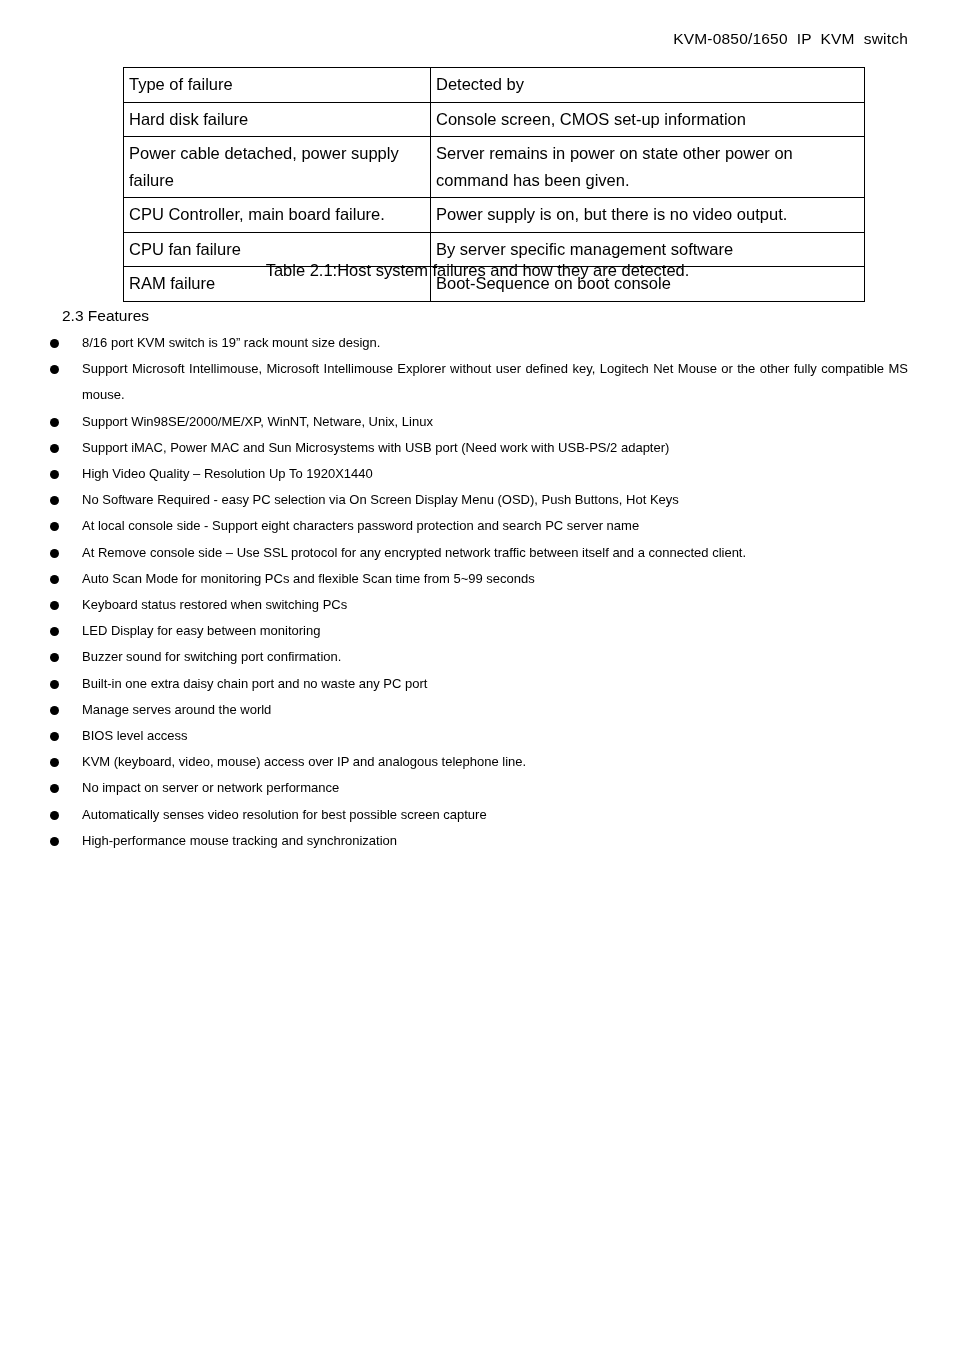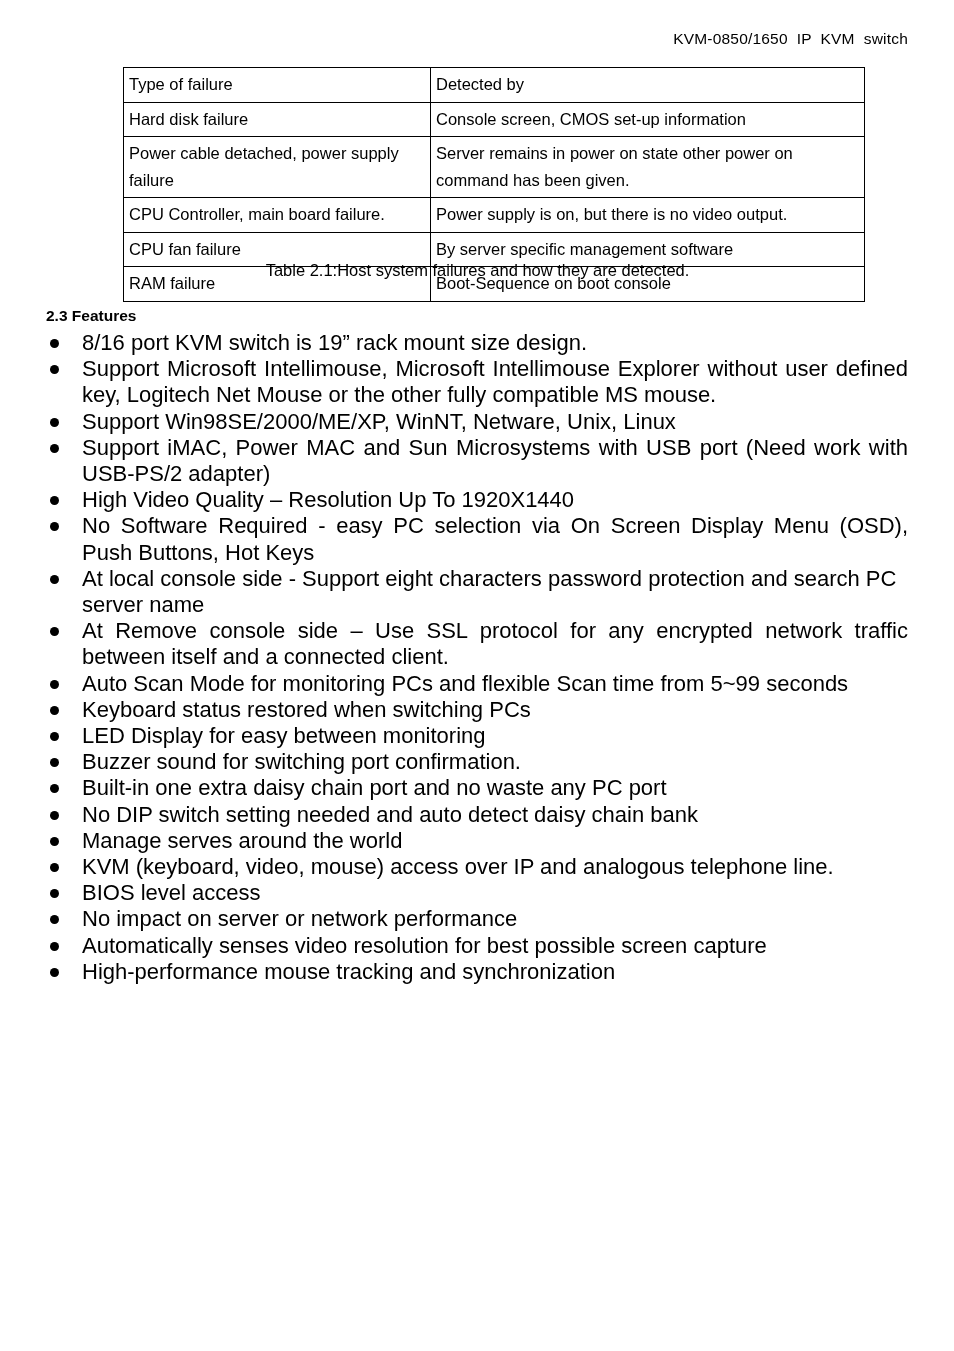--- a/index.html
+++ b/index.html
@@ -57,42 +57,42 @@
     top: 258px;
     width: 741px;
     text-align: center;
     font-size: 16.5px;
     line-height: 24px;
   }
 
   
   .section-heading {
     position: absolute;
-    left: 46px;
+    left: 62px;
     top: 306px;
     font-size: 15.5px;
-    font-weight: bold;
+    font-weight: normal;
     line-height: 20px;
   }
 
   
   .features-list {
     position: absolute;
     left: 46px;
     top: 330px;
     width: 862px;
     margin: 0;
     padding: 0;
     list-style: none;
   }
   .feature-item {
     position: relative;
     padding-left: 36px;
     margin: 0 0 0 0;
-    font-size: 22px;
+    font-size: 13px;
     line-height: 26.2px;
     text-align: justify;
     text-justify: inter-word;
   }
   .feature-item.single {
     text-align: left;
   }
   .feature-item .bullet {
     position: absolute;
     left: 4px;
@@ -219,36 +219,32 @@
     <li class="feature-item single">
       <span class="bullet"></span>
       <span class="feature-text">Buzzer sound for switching port confirmation.</span>
     </li>
     <li class="feature-item single">
       <span class="bullet"></span>
       <span class="feature-text">Built-in one extra daisy chain port and no waste any PC port</span>
     </li>
     <li class="feature-item single">
       <span class="bullet"></span>
-      <span class="feature-text">No DIP switch setting needed and auto detect daisy chain bank</span>
-    </li>
-    <li class="feature-item single">
-      <span class="bullet"></span>
       <span class="feature-text">Manage serves around the world</span>
     </li>
     <li class="feature-item single">
       <span class="bullet"></span>
+      <span class="feature-text">BIOS level access</span>
+    </li>
+    <li class="feature-item single">
+      <span class="bullet"></span>
       <span class="feature-text">KVM (keyboard, video, mouse) access over IP and analogous telephone line.</span>
     </li>
     <li class="feature-item single">
       <span class="bullet"></span>
-      <span class="feature-text">BIOS level access</span>
-    </li>
-    <li class="feature-item single">
-      <span class="bullet"></span>
       <span class="feature-text">No impact on server or network performance</span>
     </li>
     <li class="feature-item single">
       <span class="bullet"></span>
       <span class="feature-text">Automatically senses video resolution for best possible screen capture</span>
     </li>
     <li class="feature-item single">
       <span class="bullet"></span>
       <span class="feature-text">High-performance mouse tracking and synchronization</span>
     </li>

